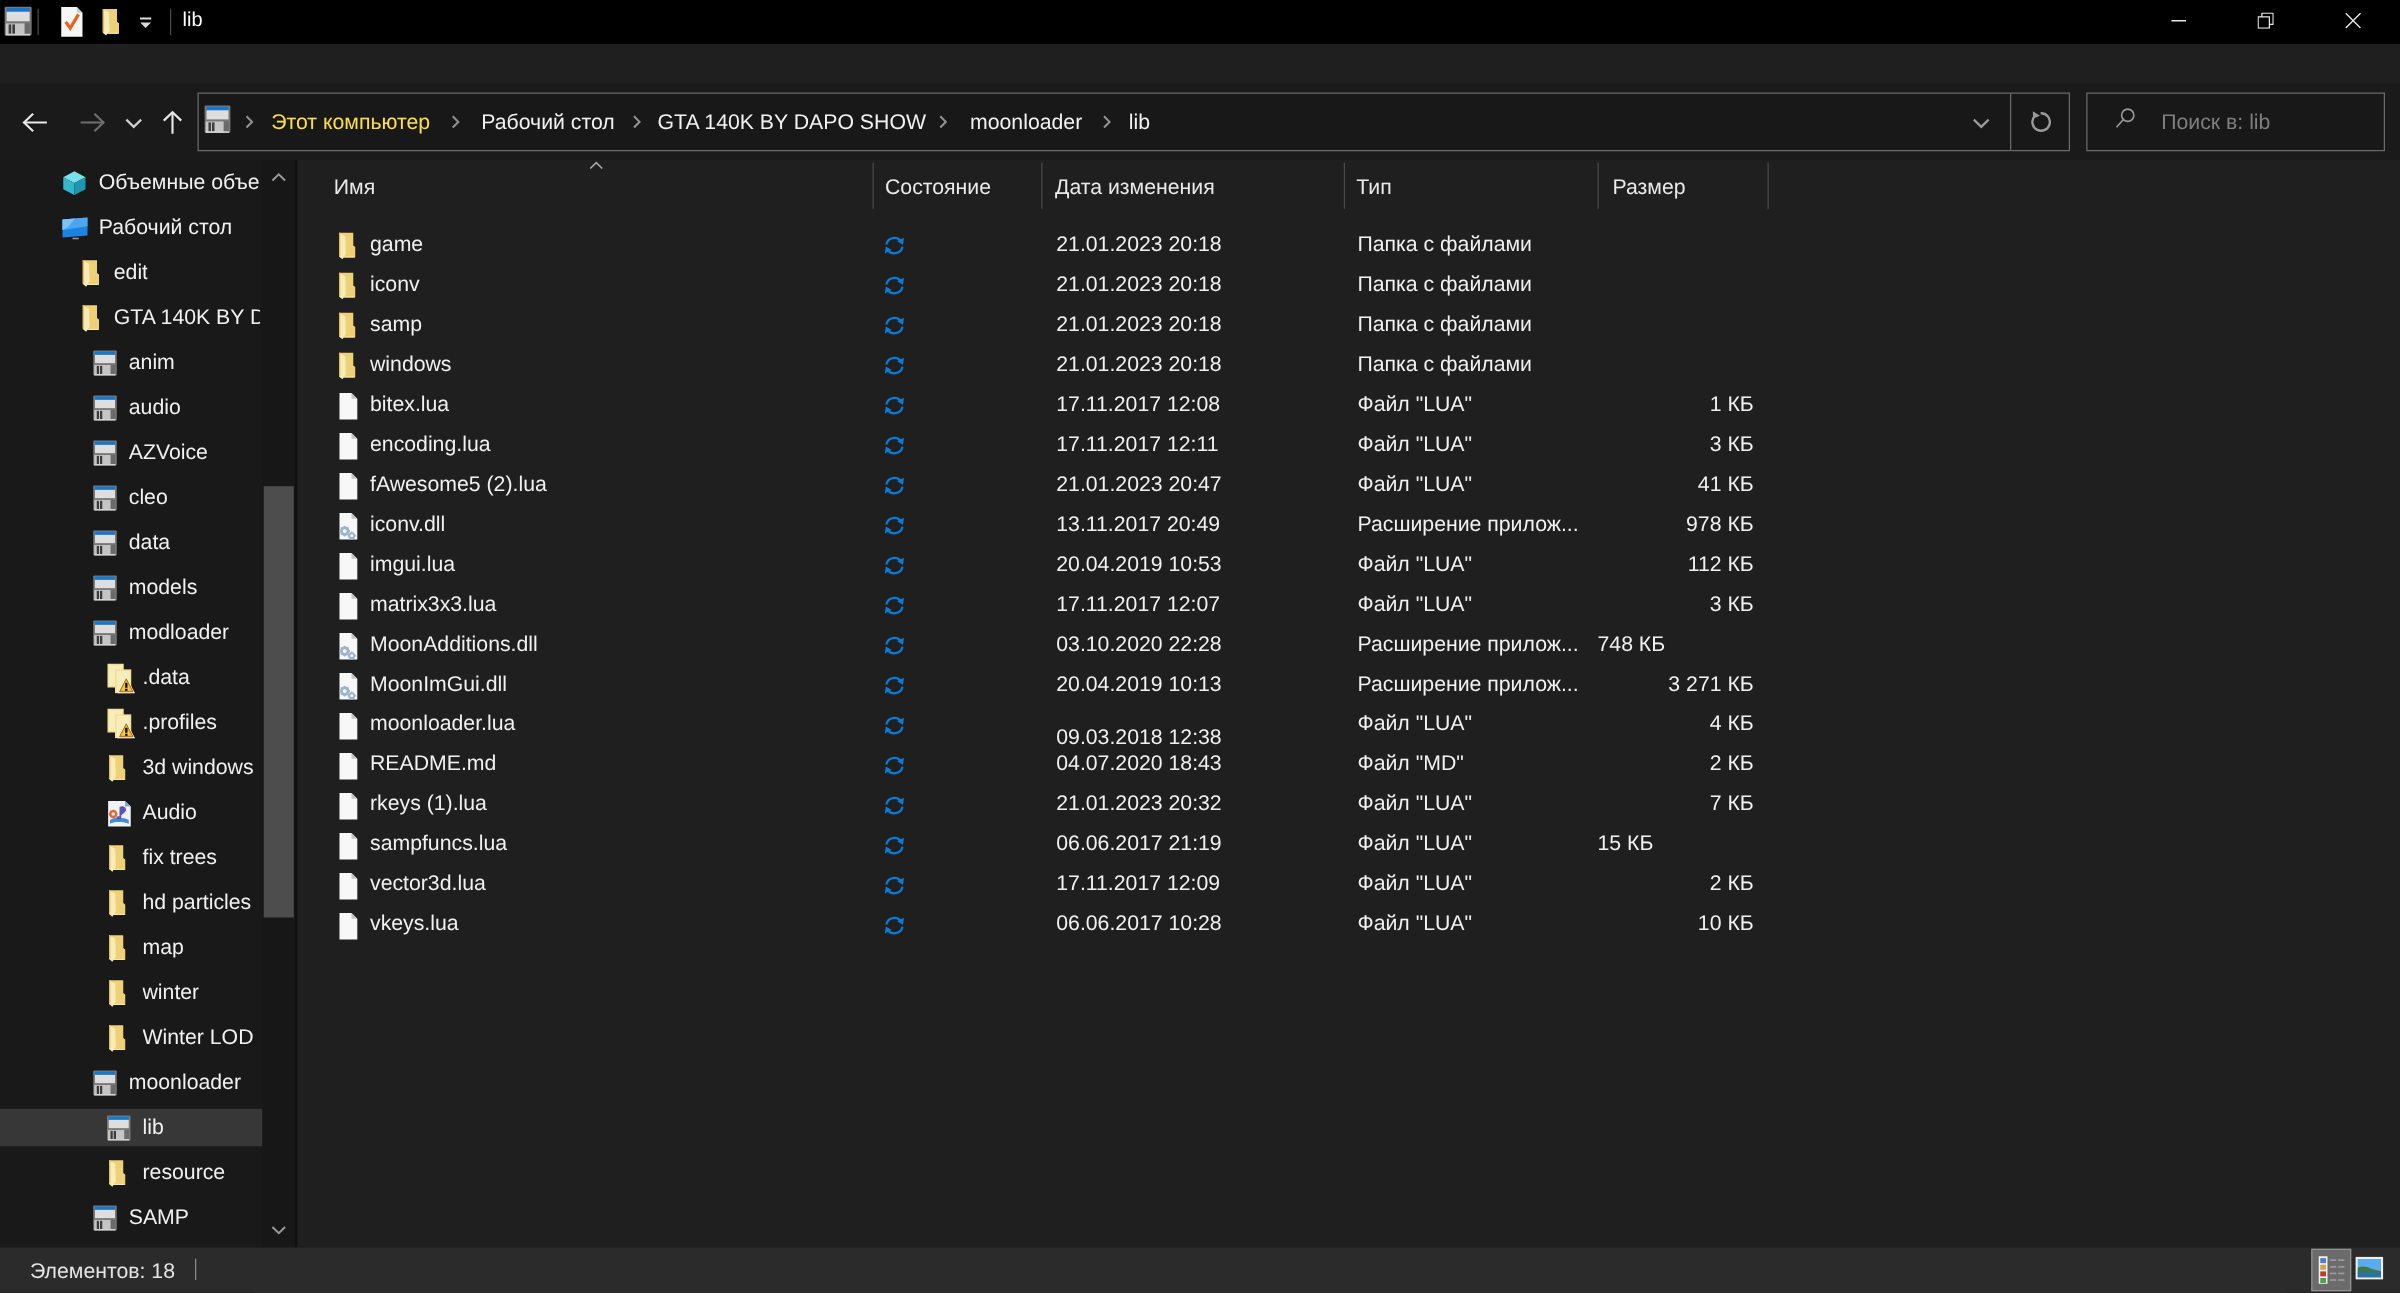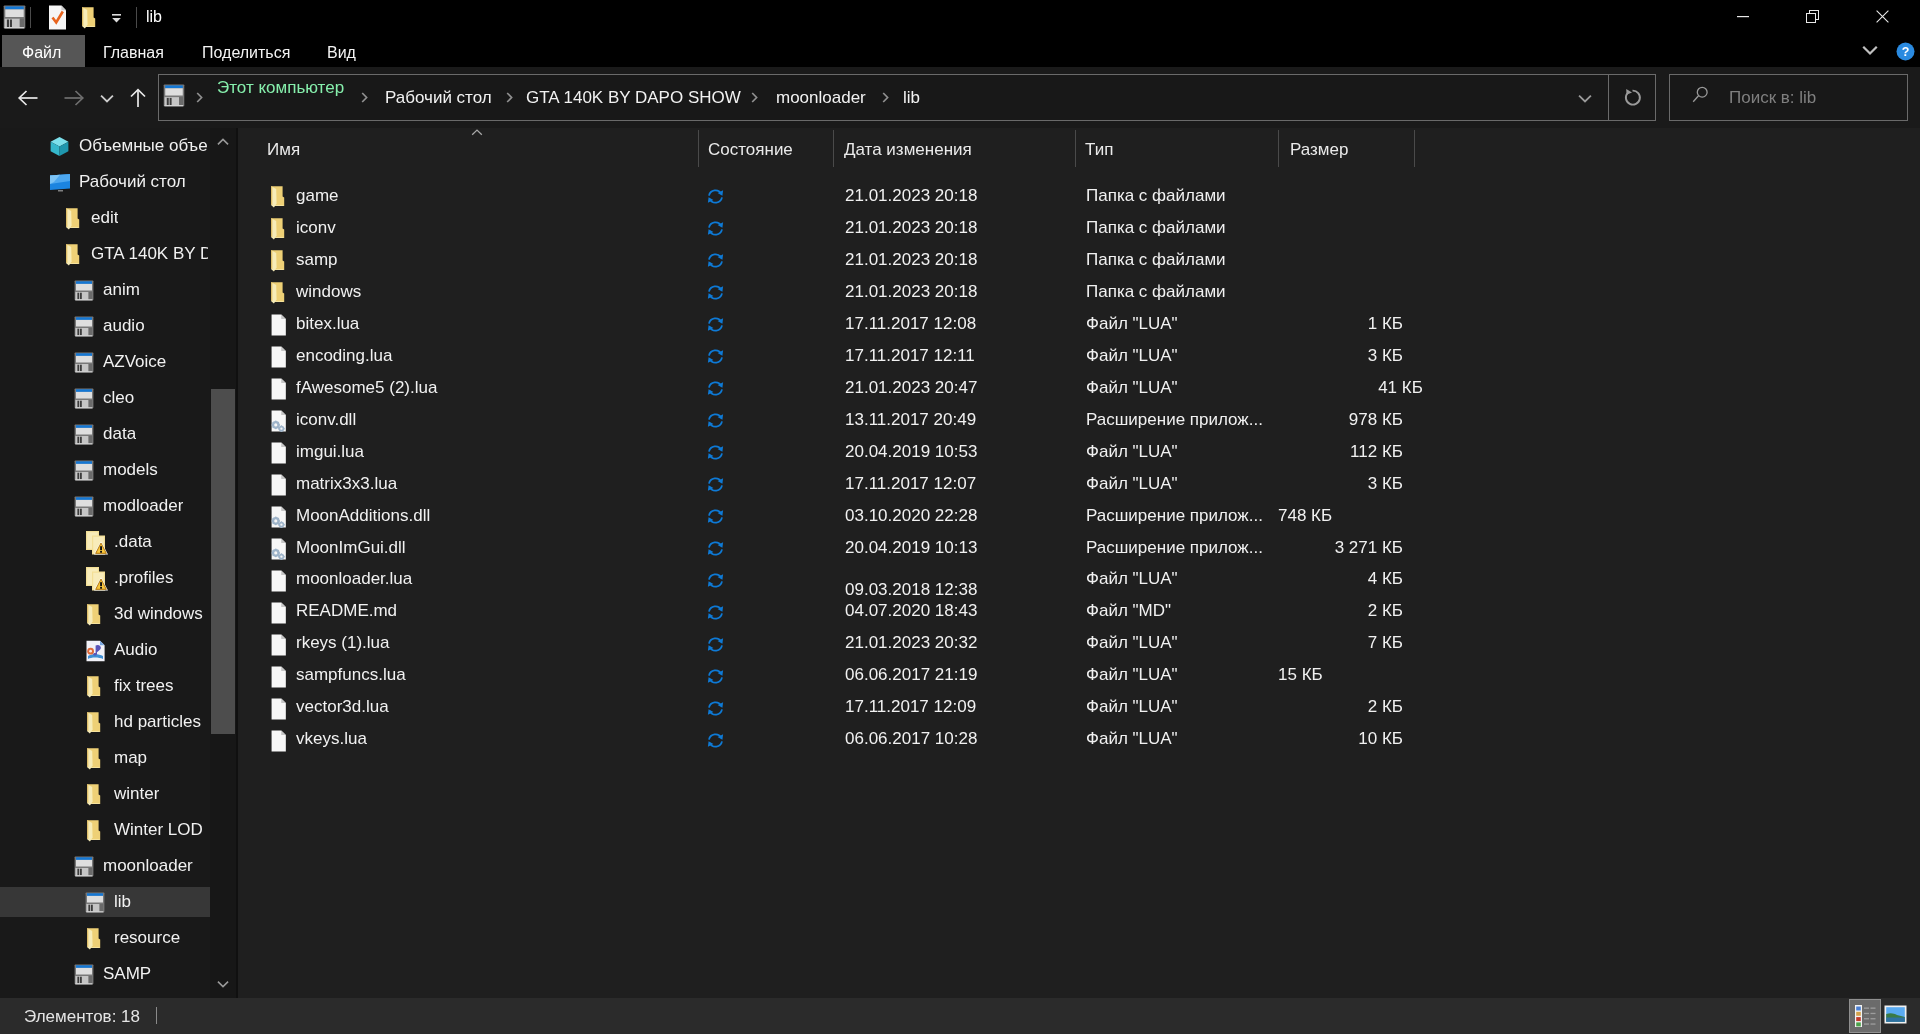--- a/index.html
+++ b/index.html
@@ -43,34 +43,20 @@
         <rect width="12" height="1.2" fill="#e8e8e8"></rect>
       </svg>
 <svg class="abs" style="left:1806px;top:10px" width="13" height="13" viewBox="0 0 13 13">
 <rect x="3.5" y="0.5" width="9" height="9" fill="none" stroke="#e8e8e8" stroke-width="1"></rect>
 <rect x="0.5" y="3.5" width="9" height="9" fill="#000" stroke="#e8e8e8" stroke-width="1"></rect>
       </svg>
 <svg class="abs" style="left:1876px;top:10px" width="13" height="13" viewBox="0 0 13 13">
 <path d="M0.6 0.6 L12.4 12.4 M12.4 0.6 L0.6 12.4" stroke="#e8e8e8" stroke-width="1.1"></path>
       </svg>
 </div>
-<div class="abs" style="left:0;top:35px;width:1920px;height:32px;background:#000">
-<div class="abs" style="left:2px;top:0;width:83px;height:32px;background:#565656"></div>
-<div class="txt" style="left:22px;top:9.5px;font-size:16px;line-height:16px;color:#fff">Файл</div>
-<div class="txt" style="left:103px;top:9.5px;font-size:16px;line-height:16px;color:#f4f4f4">Главная</div>
-<div class="txt" style="left:202px;top:9.5px;font-size:16px;line-height:16px;color:#f4f4f4">Поделиться</div>
-<div class="txt" style="left:327px;top:9.5px;font-size:16px;line-height:16px;color:#f4f4f4">Вид</div>
-<svg style="position:absolute;left:1862px;top:10px" width="16" height="10" viewBox="0 0 13 8">
-        <path d="M1 1.4 L6.5 6.8 L12 1.4" stroke="#c0c0c0" stroke-width="1.8" fill="none"></path>
-      </svg>
-<svg class="abs" style="left:1896px;top:7px" width="19" height="19" viewBox="0 0 19 19">
-<circle cx="9.5" cy="9.5" r="9" fill="#2a8ae0"></circle>
-<text x="9.5" y="14" text-anchor="middle" font-family="Liberation Sans" font-size="12.5" font-weight="bold" fill="#fff">?</text>
-      </svg>
-</div>
 <div class="abs" style="left:0;top:67px;width:1920px;height:61px;background:#1a1a1a">
 <svg style="position:absolute;left:17px;top:22px" width="22" height="18" viewBox="0 0 22 18">
         <g stroke="#e9e9e9" stroke-width="1.7" fill="none">
           <path d="M20.5 9 L2 9"></path>
           <path d="M9.5 2 L2.2 9 L9.5 16"></path>
         </g>
       </svg>
 <svg style="position:absolute;left:63px;top:22px" width="22" height="18" viewBox="0 0 22 18">
         <g stroke="#6f6f6f" stroke-width="1.7" fill="none">
           <path d="M1.5 9 L20 9"></path>
@@ -94,21 +80,21 @@
 <rect x="2" y="3.9" width="16" height="6.6" fill="#dedede"></rect>
 <rect x="1.4" y="12" width="13.2" height="8" fill="#c5c5c5"></rect>
 <rect x="3.4" y="12.7" width="1.8" height="6.6" fill="#3c3c3c"></rect>
 <rect x="6.0" y="12.7" width="1.8" height="6.6" fill="#3c3c3c"></rect>
 <rect x="14.6" y="12" width="3.6" height="8" fill="#6a6a6a"></rect>
 <rect x="1.4" y="19.2" width="17" height="1.2" fill="#d2d2d2"></rect>
 </svg>
 <svg style="position:absolute;left:196px;top:25px" width="7" height="11" viewBox="0 0 6.6 11">
         <path d="M1 1 L5.4 5.5 L1 10" stroke="#909090" stroke-width="1.7" fill="none"></path>
       </svg>
-<div class="txt" style="left:217px;top:12px;color:#86efac">Этот компьютер</div>
+<div class="txt" style="left:217px;top:22px;color:#fde047">Этот компьютер</div>
 <svg style="position:absolute;left:361px;top:25px" width="7" height="11" viewBox="0 0 6.6 11">
         <path d="M1 1 L5.4 5.5 L1 10" stroke="#909090" stroke-width="1.7" fill="none"></path>
       </svg>
 <div class="txt" style="left:385px;top:22px;color:#f2f2f2">Рабочий стол</div>
 <svg style="position:absolute;left:506px;top:25px" width="7" height="11" viewBox="0 0 6.6 11">
         <path d="M1 1 L5.4 5.5 L1 10" stroke="#909090" stroke-width="1.7" fill="none"></path>
       </svg>
 <div class="txt" style="left:526px;top:22px;color:#f2f2f2">GTA 140K BY DAPO SHOW</div>
 <svg style="position:absolute;left:751px;top:25px" width="7" height="11" viewBox="0 0 6.6 11">
         <path d="M1 1 L5.4 5.5 L1 10" stroke="#909090" stroke-width="1.7" fill="none"></path>
@@ -501,21 +487,21 @@
 <svg style="position:absolute;left:469px;top:8px" width="17" height="17" viewBox="0 0 17 17">
 <g stroke="#0e7ad6" stroke-width="1.8" fill="none">
 <path d="M2.0 7.6 A6.6 6.6 0 0 1 14.3 5.9"></path>
 <path d="M15.0 9.4 A6.6 6.6 0 0 1 2.7 11.1"></path>
 </g>
 <path d="M16.1 2.2 L15.4 7.8 L10.6 5.0 Z" fill="#0e7ad6"></path>
 <path d="M0.9 14.8 L1.6 9.2 L6.4 12.0 Z" fill="#0e7ad6"></path>
 </svg>
 <div class="txt" style="left:607px;top:6.8px">21.01.2023 20:47</div>
 <div class="txt" style="left:848px;top:6.8px">Файл "LUA"</div>
-<div class="txt" style="left:1100px;top:6.8px;width:125px;text-align:center">41 КБ</div>
+<div class="txt" style="left:1040px;top:6.8px;width:125px;text-align:right">41 КБ</div>
 </div>
 <div class="abs" style="left:0;top:275.9px;width:1682px;height:32px">
 <svg style="position:absolute;left:32px;top:6px" width="17" height="22" viewBox="0 0 16 21">
 <path d="M1.4 0.4 L10.6 0.4 L15 4.8 L15 20.6 L1.4 20.6 Z" fill="#f7f7f7"></path>
 <path d="M10.6 0.4 L15 4.8 L10.6 4.8 Z" fill="#c4c4c4"></path>
 <g fill="#9eb4c9">
             <circle cx="5.4" cy="14.2" r="3.6"></circle>
             <circle cx="2.2" cy="14.2" r="0.9"></circle>
             <circle cx="8.6" cy="14.2" r="0.9"></circle>
             <circle cx="5.4" cy="11.0" r="0.9"></circle>

